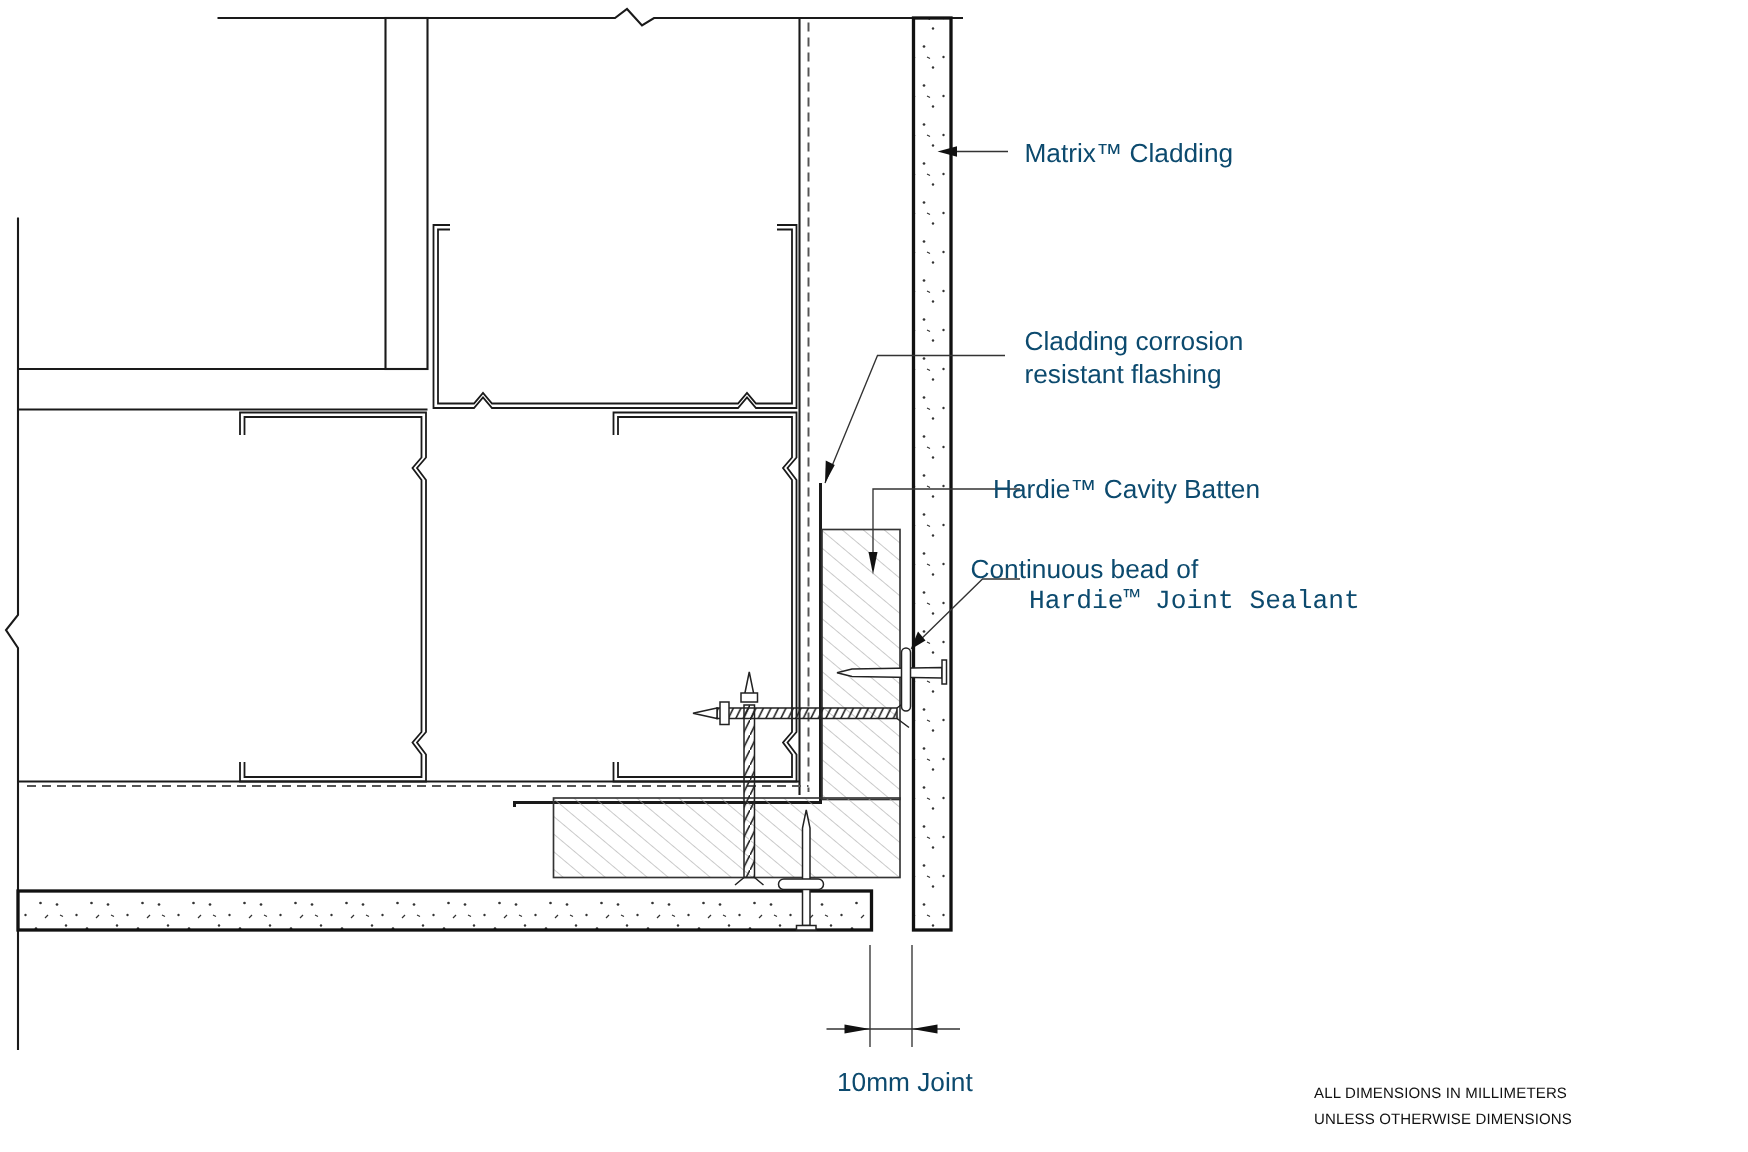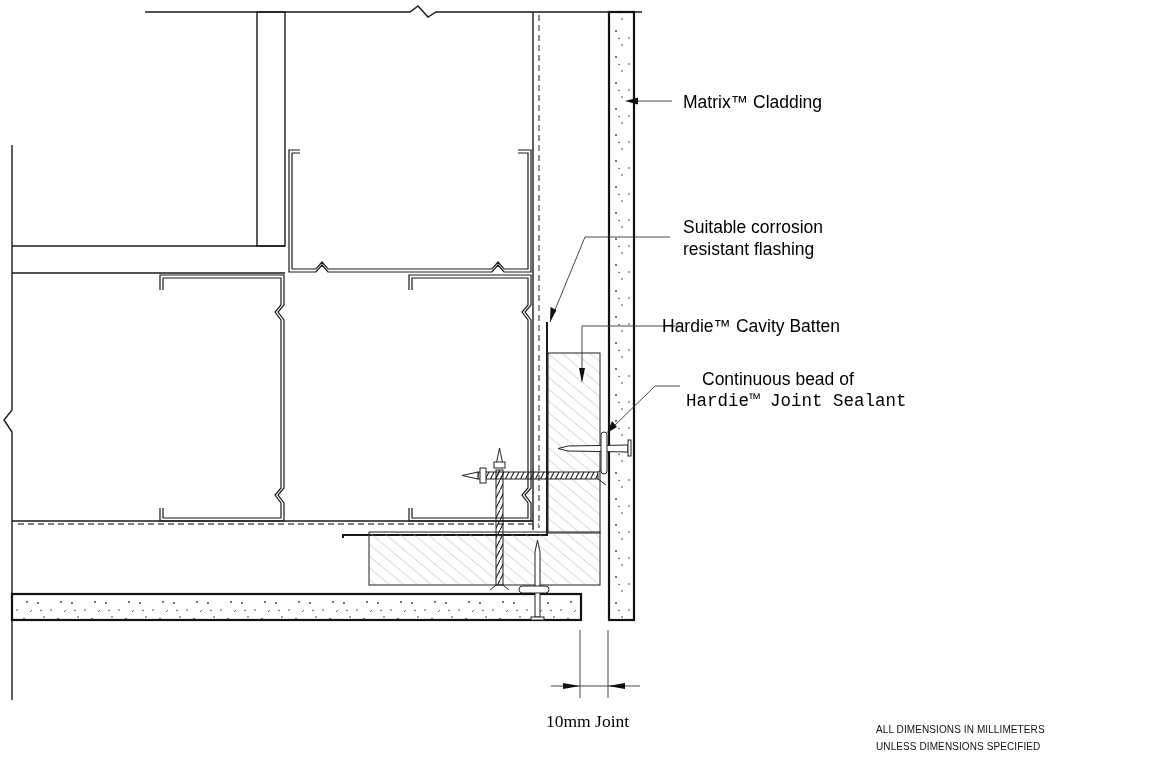--- a/index.html
+++ b/index.html
@@ -1,19 +1,19 @@
 <!DOCTYPE html>
 <html><head>
 <meta charset="utf-8">
 <style>
   html, body { margin: 0; padding: 0; background: #ffffff; }
   body { width: 1165px; height: 768px; position: relative; overflow: hidden;
          font-family: "Liberation Sans", sans-serif; color: #111; }
   svg.drawing { position: absolute; left: 0; top: 0; }
-  .label { position: absolute; font-size: 17.5px; line-height: 21px; color: #000000; white-space: nowrap; }
+  .label { position: absolute; font-size: 17.5px; line-height: 21px; color: #0c4a6e; white-space: nowrap; }
   .note { position: absolute; font-size: 10px; line-height: 17px; color: #111; white-space: nowrap; letter-spacing: 0.1px; }
 </style>
 </head>
 <body>
 
 <svg class="drawing" width="1165" height="768" viewBox="0 0 1165 768" xmlns="http://www.w3.org/2000/svg">
   <defs>
     <pattern id="hatch" patternUnits="userSpaceOnUse" width="9" height="9" patternTransform="rotate(-50)">
       <line x1="0" y1="0" x2="0" y2="9" stroke="#a8a8a8" stroke-width="0.8"></line>
     </pattern>
@@ -120,20 +120,20 @@
     <line x1="608" y1="630" x2="608" y2="698"></line>
     <line x1="551" y1="686" x2="640" y2="686"></line>
   </g>
   <g fill="#111">
     <path d="M580 686 L563 683 L563 689 Z"></path>
     <path d="M608 686 L625 683 L625 689 Z"></path>
   </g>
 </svg>
 
 <div class="label" style="left:683px; top:92px;">Matrix™ Cladding</div>
-<div class="label" style="left:683px; top:217px;">Suitable corrosion</div>
+<div class="label" style="left:683px; top:217px;">Cladding corrosion</div>
 <div class="label" style="left:683px; top:239px;text-align:center;">resistant flashing</div>
 <div class="label" style="left:662px; top:316px;">Hardie™ Cavity Batten</div>
-<div class="label" style="left:702px; top:369px;">Continuous bead of</div>
+<div class="label" style="left:647px; top:369px;">Continuous bead of</div>
 <div class="label" style="left:686px; top:391px;font-family:Liberation Mono, monospace;">Hardie™ Joint Sealant</div>
-<div class="label" style="left:546px; top:711px;font-family:Liberation Serif, serif;">10mm Joint</div>
+<div class="label" style="left:558px; top:711px;">10mm Joint</div>
 <div class="note" style="left:876px; top:721px;">ALL DIMENSIONS IN MILLIMETERS</div>
-<div class="note" style="left:876px; top:738px;">UNLESS DIMENSIONS SPECIFIED</div>
+<div class="note" style="left:876px; top:738px;">UNLESS OTHERWISE DIMENSIONS</div>
 
 </body></html>

